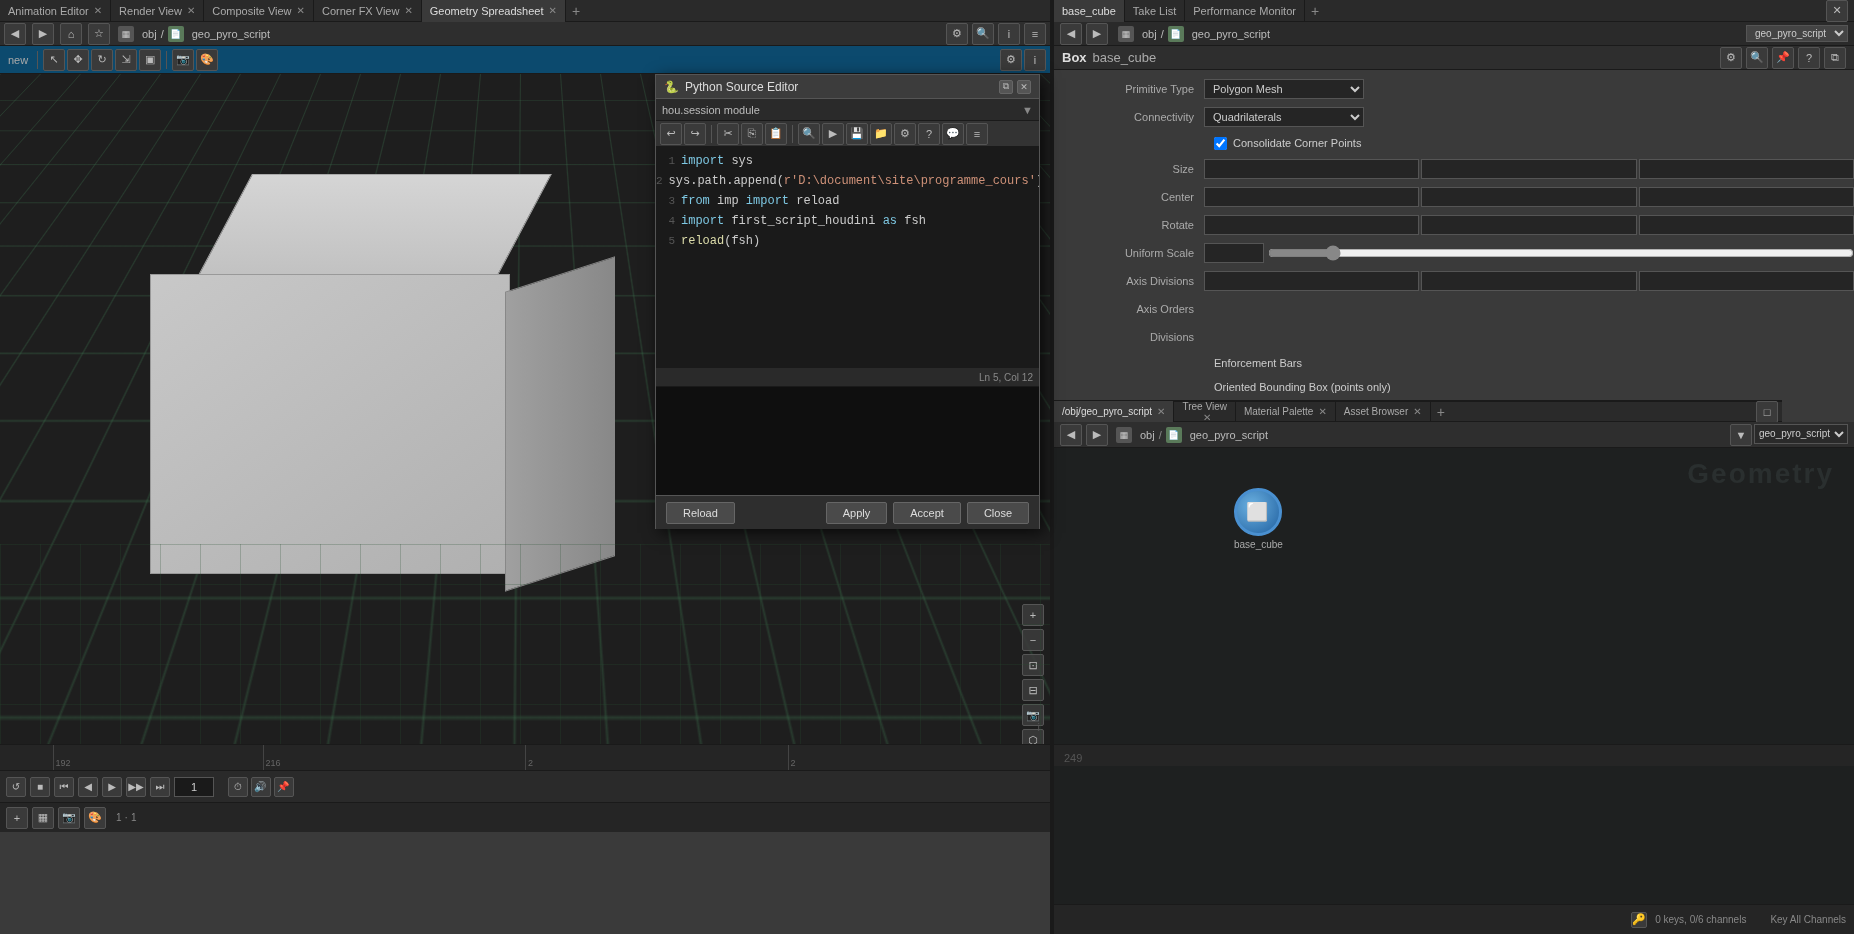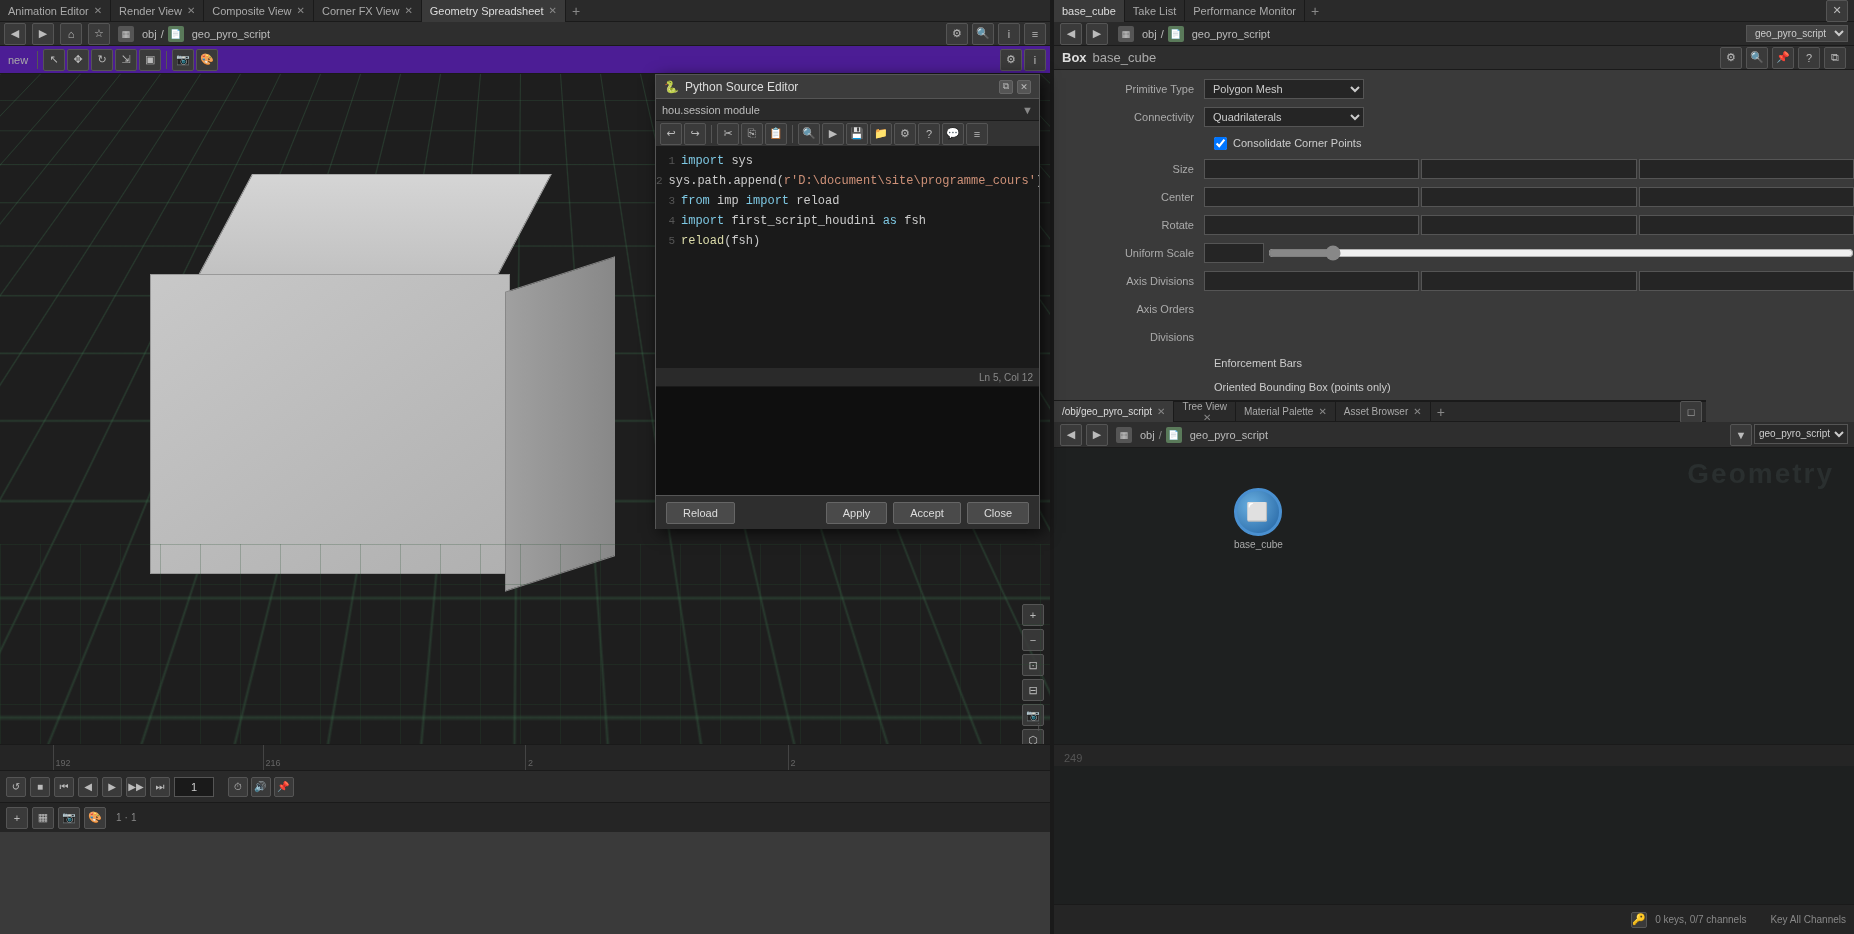--- a/index.html
+++ b/index.html
@@ -100,21 +100,21 @@
       font-size: 10px;
       padding: 1px 4px;
     }
 
     
     .toolbar-left {
       position: absolute;
       top: 46px; left: 0;
       width: 1050px;
       height: 28px;
-      background: #4c1d95;
+      background: #0c4a6e;
       display: flex;
       align-items: center;
       padding: 0 4px;
       gap: 2px;
       border-bottom: 1px solid #1a1a1a;
     }
     .tb-btn {
       width: 22px; height: 22px;
       background: #3a3a3a;
       border: 1px solid #555;
@@ -450,21 +450,21 @@
     .panel-divider-v {
       top: 0; left: 1050px;
       width: 4px;
       height: 934px;
     }
 
     
     .node-editor-tabs {
       position: absolute;
       top: 400px; left: 1054px;
-      width: 652px;
+      width: 728px;
       height: 22px;
       background: #2a2a2a;
       display: flex;
       align-items: center;
       border-top: 2px solid #1a1a1a;
       border-bottom: 1px solid #1a1a1a;
     }
     .node-toolbar {
       position: absolute;
       top: 422px; left: 1054px;
@@ -1027,20 +1027,20 @@
 
   <div class="node-item">
     <div class="node-icon">⬜</div>
     <div class="node-label">base_cube</div>
   </div>
 </div>
 
 <div class="node-status-bar">
   <div style="display:flex; align-items:center; gap:8px;">
     <div class="tb-btn" style="width:16px; height:16px;">🔑</div>
-    <span style="font-size:10px; color:#888; margin-right:16px;">0 keys, 0/7 channels</span>
+    <span style="font-size:10px; color:#888; margin-right:16px;">0 keys, 0/6 channels</span>
     <span style="font-size:10px; color:#888;">Key All Channels</span>
   </div>
 </div>
 
 <div class="scale-ruler">
   <div style="padding-left:10px; font-size:11px; color:#555;">249</div>
 </div>
 
 </body></html>

